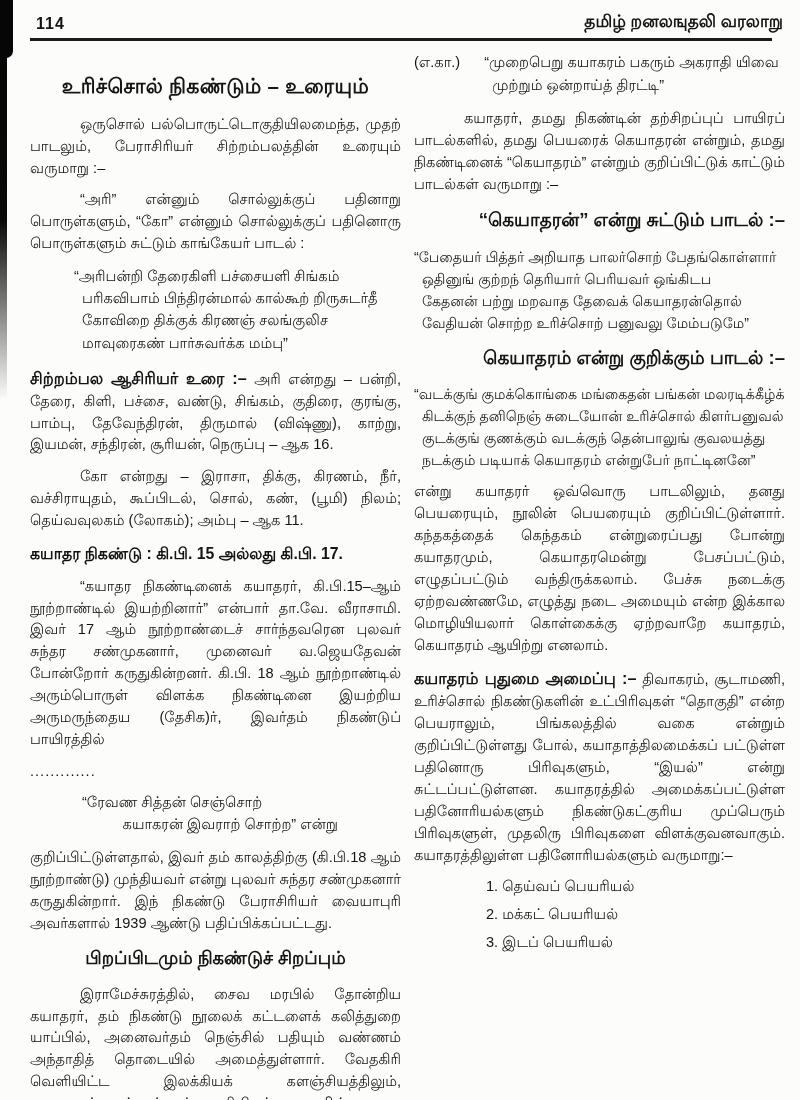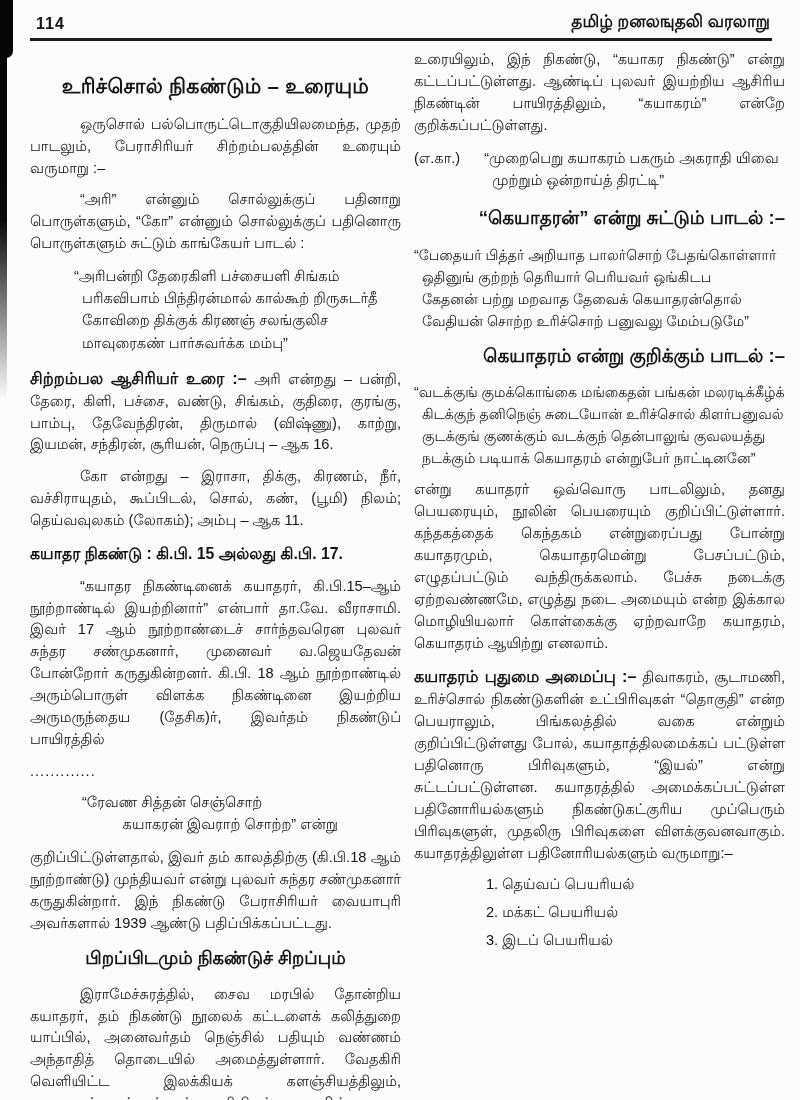--- a/index.html
+++ b/index.html
@@ -19,21 +19,21 @@
   .scan-edge {
     position:absolute; left:0; top:0; width:7px; height:400px;
     background:linear-gradient(to bottom, #050505 0%, #0a0a0a 55%, rgba(10,10,10,0) 100%);
   }
   .scan-corner {
     position:absolute; left:0; top:0; width:13px; height:58px;
     background:#060606; border-bottom-right-radius:7px;
   }
   .header {
     display:flex; justify-content:space-between; align-items:flex-end;
-    padding:12px 30px 0 36px;
+    padding:12px 17px 0 36px;
   }
   .page-num { font-weight:bold; font-size:16px; letter-spacing:1px; }
   .header-title { font-size:17px; font-weight:600; }
   .rule {
     margin:5px 28px 0 30px;
     border-bottom:3px solid #1b1b1b;
   }
   .columns {
     display:flex; gap:13px;
     padding:8px 15px 0 30px;
@@ -121,28 +121,28 @@
           கயாகரன் இவராற் சொற்ற” என்று</div>
 
       <p class="p">குறிப்பிட்டுள்ளதால், இவர் தம் காலத்திற்கு (கி.பி.18 ஆம் நூற்றாண்டு) முந்தியவர் என்று புலவர் சுந்தர சண்முகனார் கருதுகின்றார். இந் நிகண்டு பேராசிரியர் வையாபுரி அவர்களால் 1939 ஆண்டு பதிப்பிக்கப்பட்டது.</p>
 
       <div class="sub-heading">பிறப்பிடமும் நிகண்டுச் சிறப்பும்</div>
 
       <p class="p indent">இராமேச்சுரத்தில், சைவ மரபில் தோன்றிய கயாதரர், தம் நிகண்டு நூலைக் கட்டளைக் கலித்துறை யாப்பில், அனைவர்தம் நெஞ்சில் பதியும் வண்ணம் அந்தாதித் தொடையில் அமைத்துள்ளார். வேதகிரி வெளியிட்ட இலக்கியக் களஞ்சியத்திலும், மாறனலங்காரம் என்னும் அணியிலக்கண நூலின்</p>
     </div>
 
     <div class="col">
-      <p class="p">உரையிலும், இந் நிகண்டு, “கயாகர நிகண்டு” என்று கட்டப்பட்டுள்ளது. ஆண்டிப் புலவர் இயற்றிய ஆசிரிய நிகண்டின் பாயிரத்திலும், “கயாகரம்” என்றே குறிக்கப்பட்டுள்ளது.</p>
 
       <div class="example-row">
         <span class="example-label">(எ.கா.)</span>
         <span class="example-verse">“முறைபெறு கயாகரம் பகரும் அகராதி யிவை
   முற்றும் ஒன்றாய்த் திரட்டி”</span>
       </div>
 
+      <p class="p indent">கயாதரர், தமது நிகண்டின் தற்சிறப்புப் பாயிரப் பாடல்களில், தமது பெயரைக் கெயாதரன் என்றும், தமது நிகண்டினைக் “கெயாதரம்” என்றும் குறிப்பிட்டுக் காட்டும் பாடல்கள் வருமாறு :–</p>
 
       <div class="quote-heading">“கெயாதரன்” என்று சுட்டும் பாடல் :–</div>
 
       <div class="verse-wide">“பேதையர் பித்தர் அறியாத பாலர்சொற் பேதங்கொள்ளார்
   ஒதினுங் குற்றந் தெரியார் பெரியவர் ஒங்கிடப
   கேதனன் பற்று மறவாத தேவைக் கெயாதரன்தொல்
   வேதியன் சொற்ற உரிச்சொற் பனுவலு மேம்படுமே”</div>
 
       <div class="quote-heading">கெயாதரம் என்று குறிக்கும் பாடல் :–</div>
 

